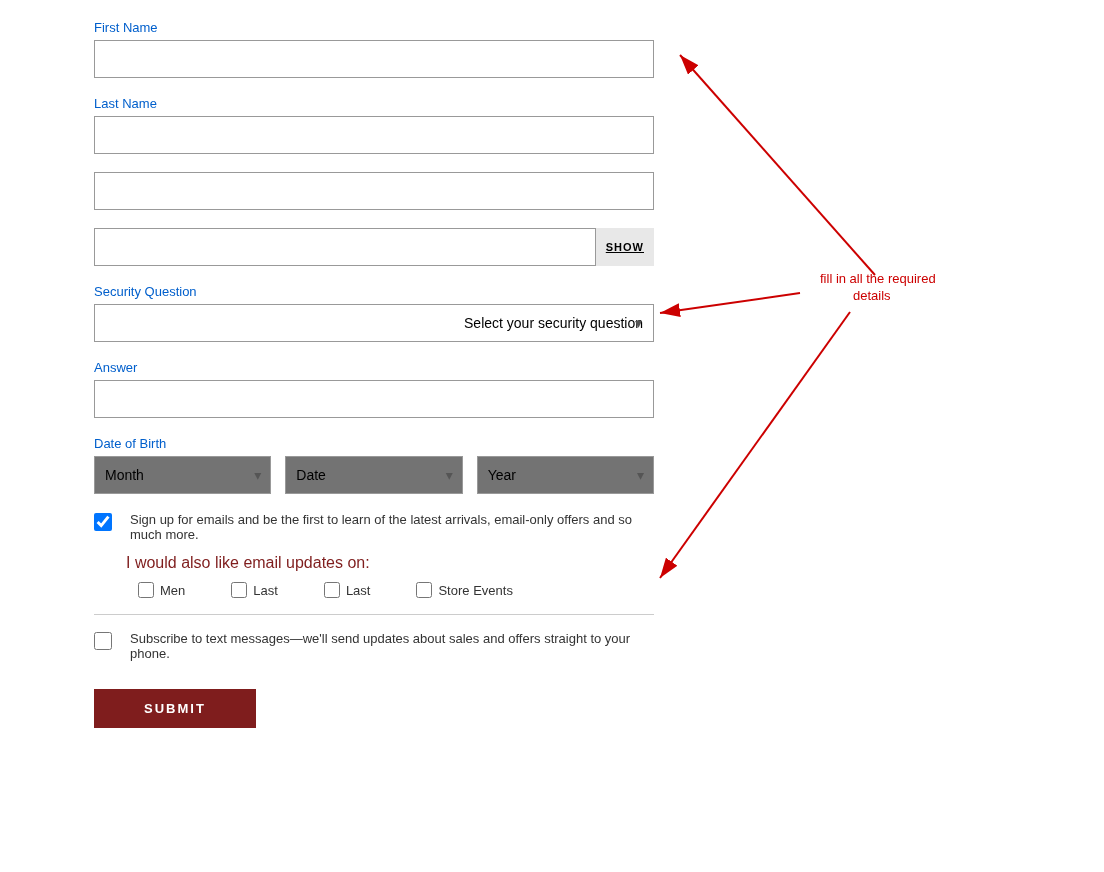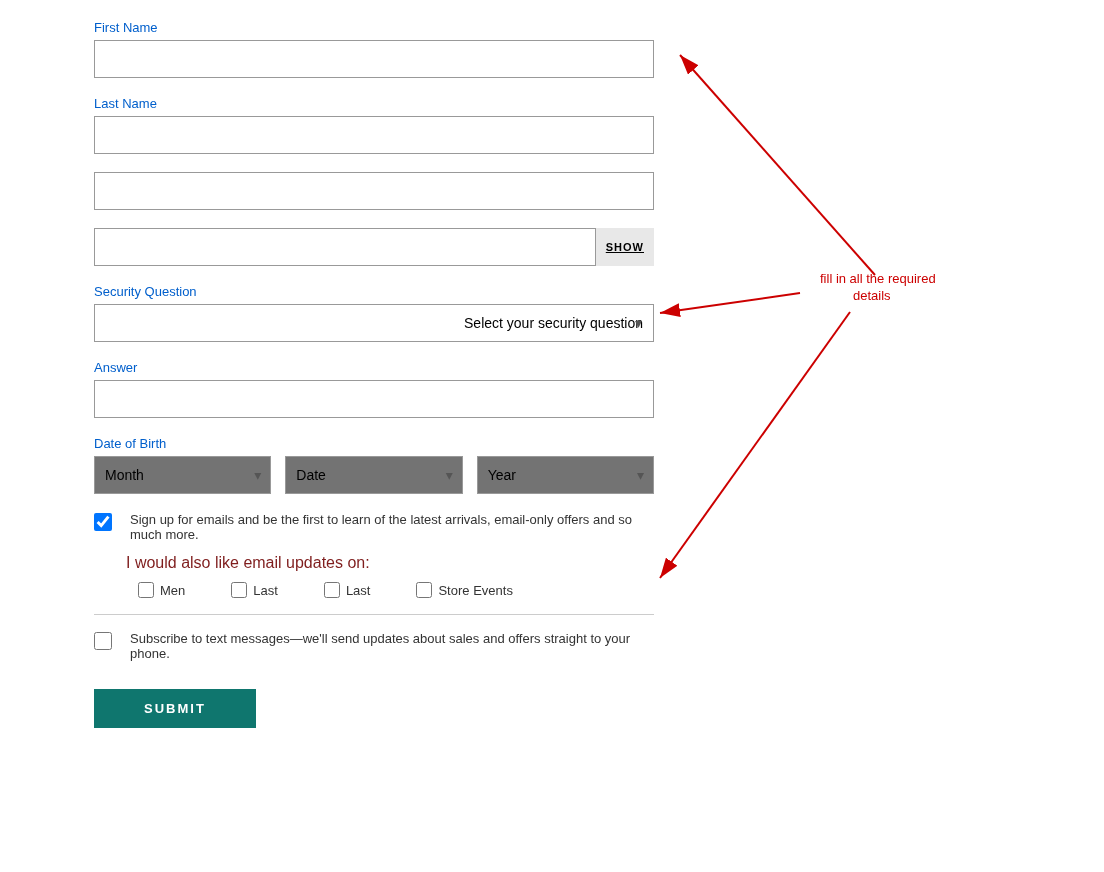--- a/index.html
+++ b/index.html
@@ -164,21 +164,21 @@
       font-size: 13px;
       color: #333;
       cursor: pointer;
     }
     .divider {
       border: none;
       border-top: 1px solid #ccc;
       margin: 10px 0 16px 0;
     }
     .submit-btn {
-      background: #0f766e;
+      background: #7f1d1d;
       color: #fff;
       border: none;
       padding: 12px 50px;
       font-size: 13px;
       font-weight: bold;
       letter-spacing: 2px;
       cursor: pointer;
       margin-top: 8px;
     }
 

